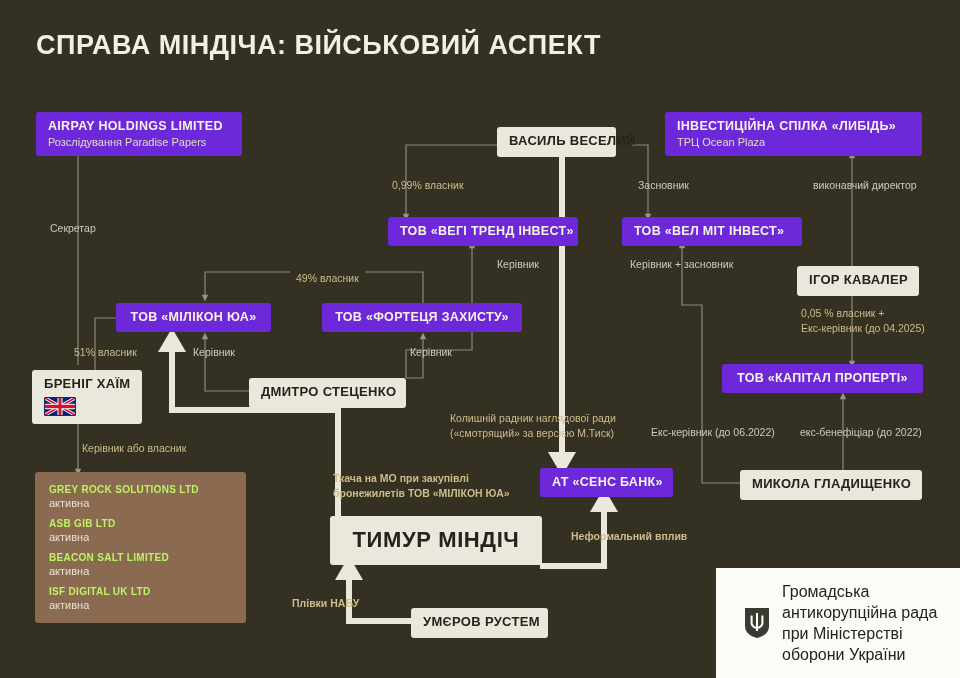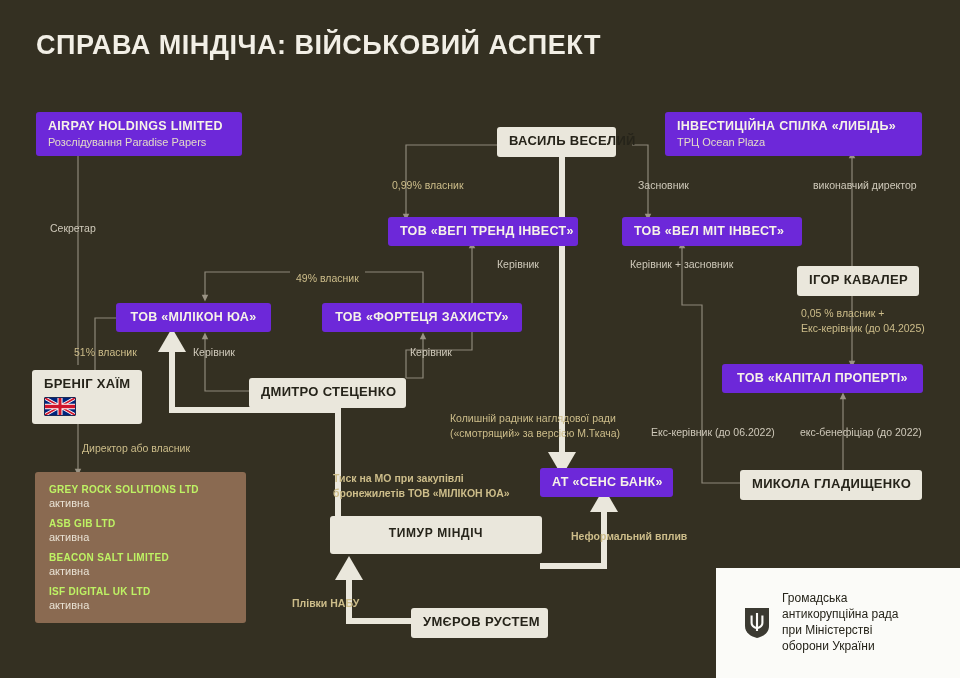--- a/index.html
+++ b/index.html
@@ -26,21 +26,21 @@
     padding:7px 12px 8px 12px;
   }
   .cream{
     background:#eae7dc;color:#26241a;border-radius:3px;
     padding:7px 12px 8px 12px;
   }
   .n-title{font-size:12.5px;font-weight:bold;letter-spacing:.3px;line-height:1.15;white-space:nowrap;}
   .n-sub{font-size:11px;font-weight:normal;color:#e3d9c9;margin-top:3px;white-space:nowrap;}
   .cream .n-title{font-size:13px;}
 
-  .big .n-title{font-size:12px;letter-spacing:.6px;}
+  .big .n-title{font-size:22px;letter-spacing:.6px;}
   .big{padding:11px 18px 13px 18px;}
 
   .stack{background:#8a6a51;border-radius:3px;padding:12px 14px 12px 14px;}
   .stack .item-name{font-size:10px;font-weight:bold;color:#bef264;letter-spacing:.3px;white-space:nowrap;}
   .stack .item-state{font-size:11px;color:#e9e2d4;margin-top:2px;margin-bottom:9px;}
   .stack .item-state.last{margin-bottom:0;}
 
   .elabel{
     position:absolute;
     font-size:10.5px;color:#c9bd9a;
@@ -52,21 +52,21 @@
   .flag{
     width:30px;height:17px;margin-top:5px;position:relative;overflow:hidden;
     border:1px solid #1d2a55;border-radius:1px;
   }
 
   .logo{
     position:absolute;left:716px;top:568px;width:244px;height:110px;
     background:#fbfbf8;display:flex;align-items:center;gap:12px;padding-left:28px;
     box-sizing:border-box;
   }
-  .logo .txt{font-size:12px;line-height:1.32;color:#26241a;}
+  .logo .txt{font-size:16px;line-height:1.32;color:#26241a;}
   .shield{width:26px;height:32px;flex:0 0 auto;}
 </style>
 </head>
 <body>
 
 <div id="stage">
 
   <svg id="wires" viewBox="0 0 960 678">
     <defs>
       <marker id="ar-thin" markerWidth="7" markerHeight="7" refX="3.2" refY="3.4" orient="auto">
@@ -223,26 +223,26 @@
   <div class="elabel grey" style="left:638px;top:178px;">Засновник</div>
   <div class="elabel grey" style="left:813px;top:178px;">виконавчий директор</div>
   <div class="elabel grey" style="left:497px;top:257px;">Керівник</div>
   <div class="elabel grey" style="left:630px;top:257px;">Керівник + засновник</div>
   <div class="elabel gold" style="left:290px;top:271px;background:#343022;padding:0 6px;">49% власник</div>
   <div class="elabel gold" style="left:801px;top:306px;">0,05 % власник +</div>
   <div class="elabel gold" style="left:801px;top:321px;">Екс-керівник (до 04.2025)</div>
   <div class="elabel gold" style="left:74px;top:345px;">51% власник</div>
   <div class="elabel grey" style="left:193px;top:345px;">Керівник</div>
   <div class="elabel grey" style="left:410px;top:345px;">Керівник</div>
-  <div class="elabel gold" style="left:82px;top:441px;">Директор або власник</div>
+  <div class="elabel gold" style="left:82px;top:441px;">Керівник або власник</div>
   <div class="elabel gold" style="left:450px;top:411px;">Колишній радник наглядової ради</div>
-  <div class="elabel gold" style="left:450px;top:426px;">(«смотрящий» за версією М.Ткача)</div>
+  <div class="elabel gold" style="left:450px;top:426px;">(«смотрящий» за версією М.Тиск)</div>
   <div class="elabel grey" style="left:651px;top:425px;">Екс-керівник (до 06.2022)</div>
   <div class="elabel grey" style="left:800px;top:425px;">екс-бенефіціар (до 2022)</div>
-  <div class="elabel gold" style="left:333px;top:471px;font-weight:bold;">Тиск на МО при закупівлі</div>
+  <div class="elabel gold" style="left:333px;top:471px;font-weight:bold;">Ткача на МО при закупівлі</div>
   <div class="elabel gold" style="left:333px;top:486px;font-weight:bold;">бронежилетів ТОВ «МІЛІКОН ЮА»</div>
   <div class="elabel gold" style="left:571px;top:529px;font-weight:bold;">Неформальний вплив</div>
   <div class="elabel gold" style="left:292px;top:596px;font-weight:bold;">Плівки НАБУ</div>
 
   <div class="logo">
     <svg class="shield" viewBox="0 0 26 32">
       <path d="M1,1 H25 V19 C25,26 19,29.5 13,31 C7,29.5 1,26 1,19 Z" fill="#3b3a32"></path>
       <path d="M13,6 L13,24 M7.6,8.5 L7.6,16 C7.6,18.6 10,20.4 13,21.2 M18.4,8.5 L18.4,16 C18.4,18.6 16,20.4 13,21.2" stroke="#fbfbf8" stroke-width="2.1" fill="none" stroke-linecap="butt"></path>
     </svg>
     <div class="txt">

